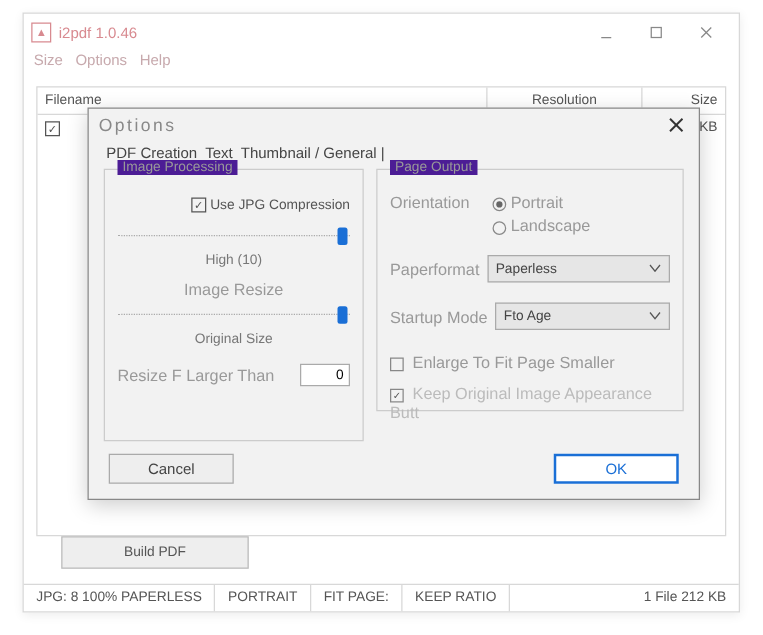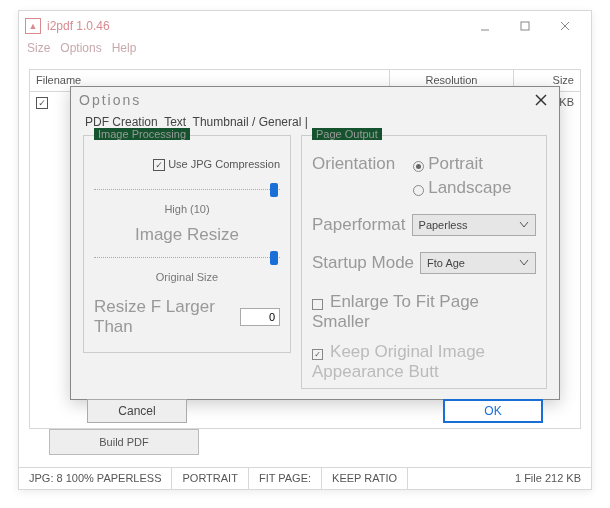--- a/index.html
+++ b/index.html
@@ -38,24 +38,24 @@
   .dialog {
     position: absolute; left: 70px; top: 86px; width: 490px; height: 314px;
     background: #f2f2f2; border: 1px solid #888; box-shadow: 0 4px 16px rgba(0,0,0,0.2);
   }
   .dlg-title { height: 26px; display: flex; align-items: center; padding: 0 8px; font-size: 14px; color: #888; letter-spacing: 2px; }
   .dlg-title .spacer { flex: 1; }
   .dlg-close { width: 20px; height: 20px; display: flex; align-items: center; justify-content: center; color: #333; font-size: 14px; }
   .tabrow { padding: 2px 14px 6px 14px; font-size: 12px; color: #444; white-space: pre; }
   .dlg-body { display: flex; gap: 10px; padding: 0 12px; }
   .groupbox { border: 1px solid #ccc; position: relative; padding: 18px 10px 10px 10px; font-size: 11px; color: #555; }
-  .groupbox .legend { position: absolute; top: -8px; left: 10px; background: #14532d; padding: 0 4px; color: #999; }
+  .groupbox .legend { position: absolute; top: -8px; left: 10px; background: #4c1d95; padding: 0 4px; color: #999; }
   .gb-left { width: 208px; height: 218px; }
-  .gb-right { flex: 1; height: 254px; }
-  .lbl { color: #999; font-size: 17px; }
+  .gb-right { flex: 1; height: 194px; }
+  .lbl { color: #999; font-size: 13px; }
   .slider { position: relative; height: 18px; margin: 4px 0; }
   .slider .track { position: absolute; top: 8px; left: 0; right: 0; border-top: 1px dotted #aaa; }
   .slider .thumb { position: absolute; top: 2px; width: 8px; height: 14px; background: #1a6fd6; border-radius: 2px; }
   .numbox { width: 40px; height: 18px; border: 1px solid #aaa; background: #fff; text-align: right; padding: 1px 4px; font-size: 11px; }
   .radio { width: 11px; height: 11px; border: 1px solid #888; border-radius: 50%; display: inline-flex; align-items: center; justify-content: center; margin-right: 4px; vertical-align: middle; }
   .radio.sel::after { content: ""; width: 5px; height: 5px; background: #666; border-radius: 50%; }
   .combo { height: 22px; background: #e6e6e6; border: 1px solid #aaa; display: flex; align-items: center; padding: 0 6px; font-size: 11px; color: #444; position: relative; }
   .combo .arrow { position: absolute; right: 6px; top: 5px; }
   .small-chk { width: 11px; height: 11px; border: 1px solid #888; display: inline-flex; align-items: center; justify-content: center; font-size: 8px; margin-right: 4px; vertical-align: middle; }
   .dlg-btns { display: flex; justify-content: space-between; padding: 10px 16px 0 16px; }

